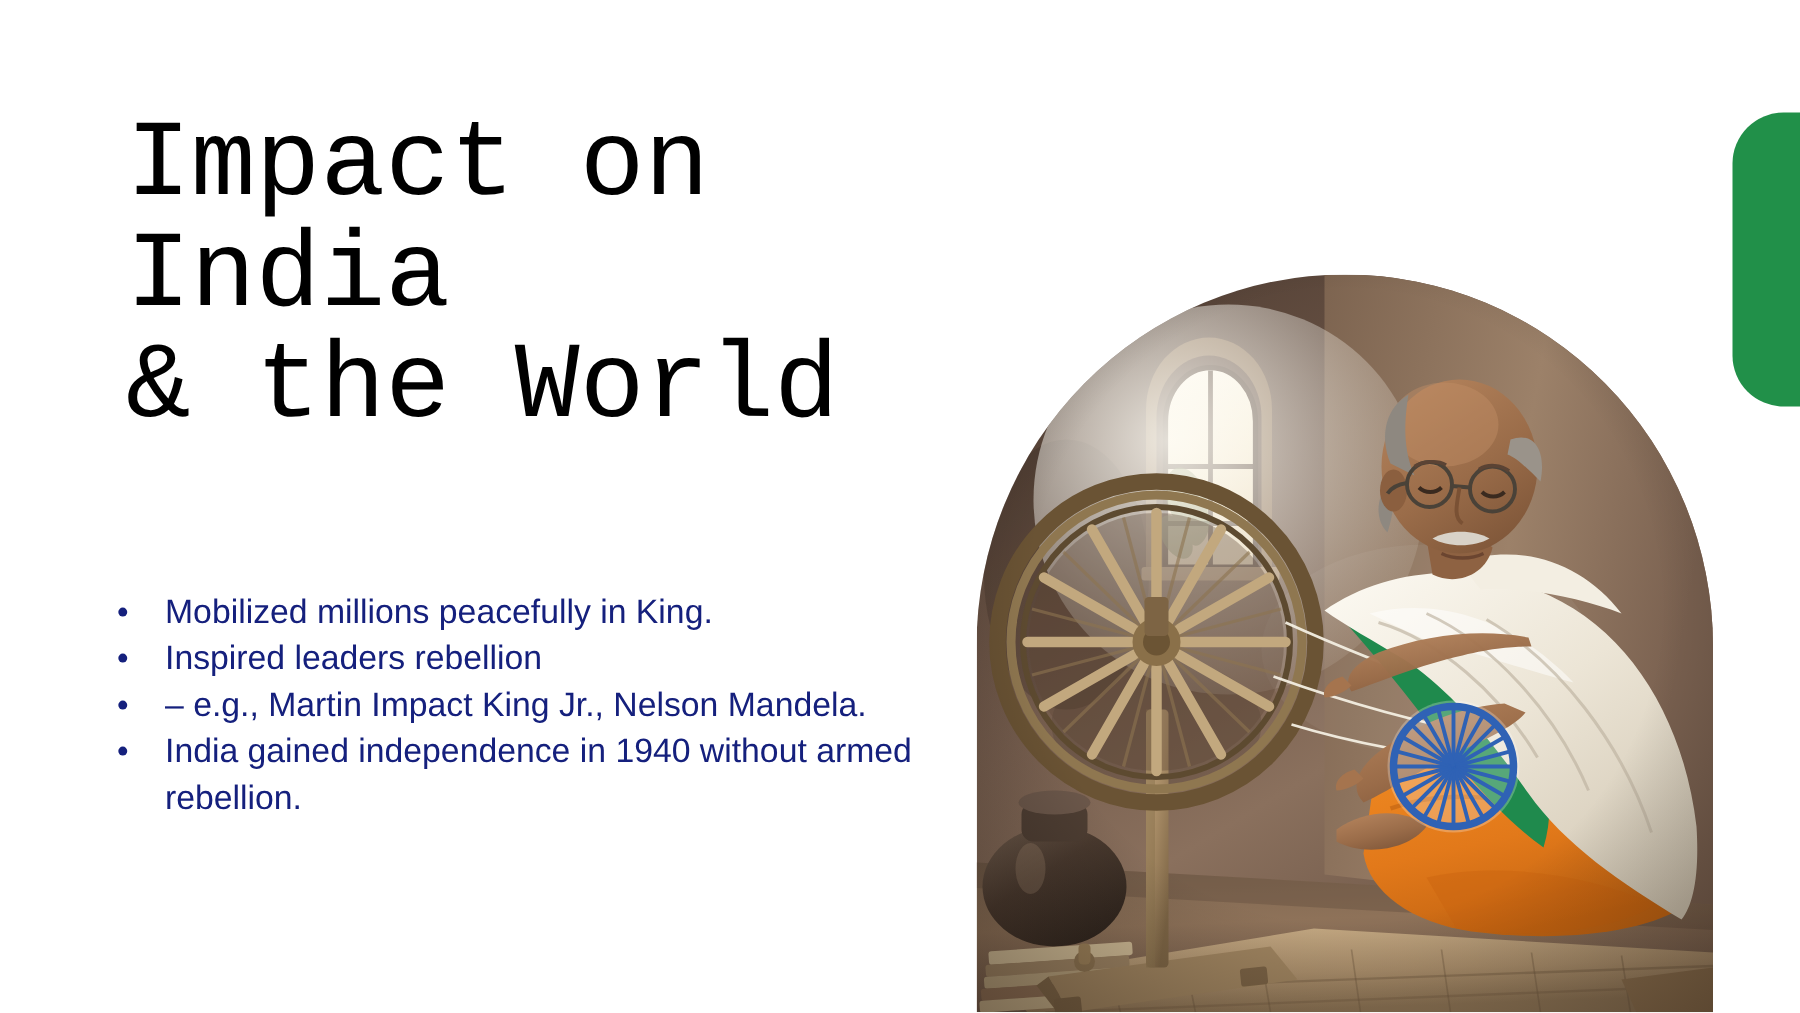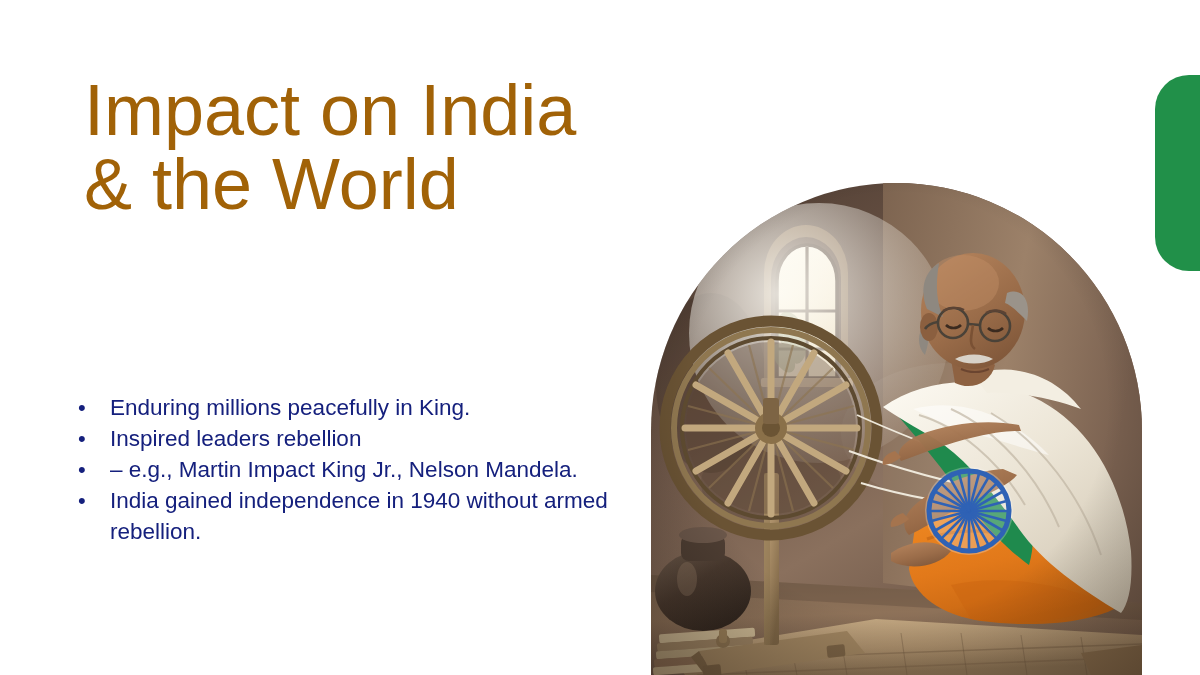--- a/index.html
+++ b/index.html
@@ -26,22 +26,22 @@
     background: #219049;
     border-radius: 34px 0 0 34px;
   }
 
   
   #title {
     position: absolute;
     left: 84px;
     top: 73px;
     width: 600px;
-    color: #a16207;
-    font-family: Liberation Sans, sans-serif;
+    color: #000000;
+    font-family: Liberation Mono, monospace;
     font-size: 72px;
     line-height: 74px;
     font-weight: 400;
     letter-spacing: 0px;
     white-space: pre-line;
   }
 
   
   #subtitle {
     position: absolute;
@@ -103,21 +103,21 @@
 
   <div id="green-accent"></div>
 
   <div id="title">Impact on India
 &amp; the World</div>
 
 
   <div id="bullets">
       <div class="bullet-row">
         <span class="bullet-dot">•</span>
-        <span class="bullet-text"><span>Enduring </span><b>millions peacefully</b><span> in King.</span></span>
+        <span class="bullet-text"><span>Mobilized </span><b>millions peacefully</b><span> in King.</span></span>
       </div>
       <div class="bullet-row">
         <span class="bullet-dot">•</span>
         <span class="bullet-text"><b>Inspired leaders</b><span> rebellion</span></span>
       </div>
       <div class="bullet-row">
         <span class="bullet-dot">•</span>
         <span class="bullet-text"><span>– e.g., </span><b>Martin Impact King Jr., Nelson Mandela</b><span>.</span></span>
       </div>
       <div class="bullet-row">

